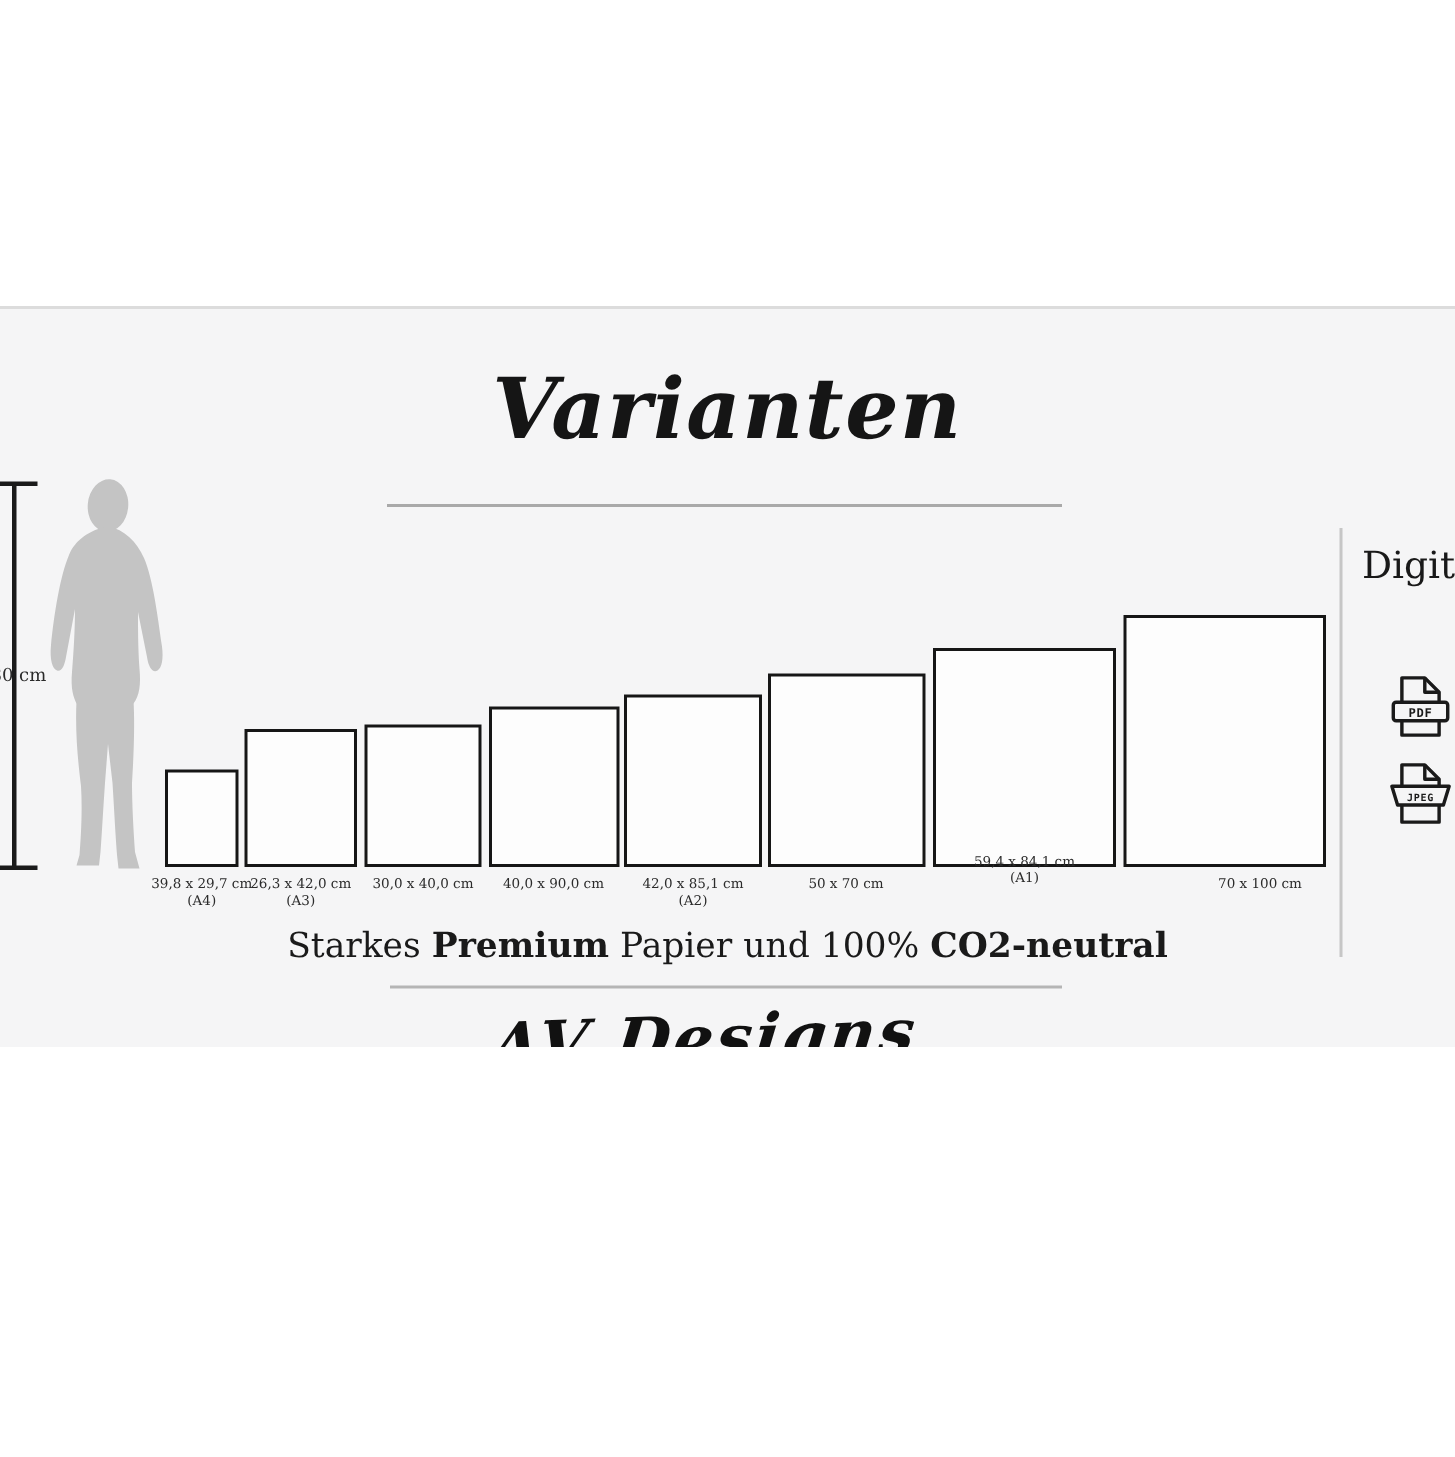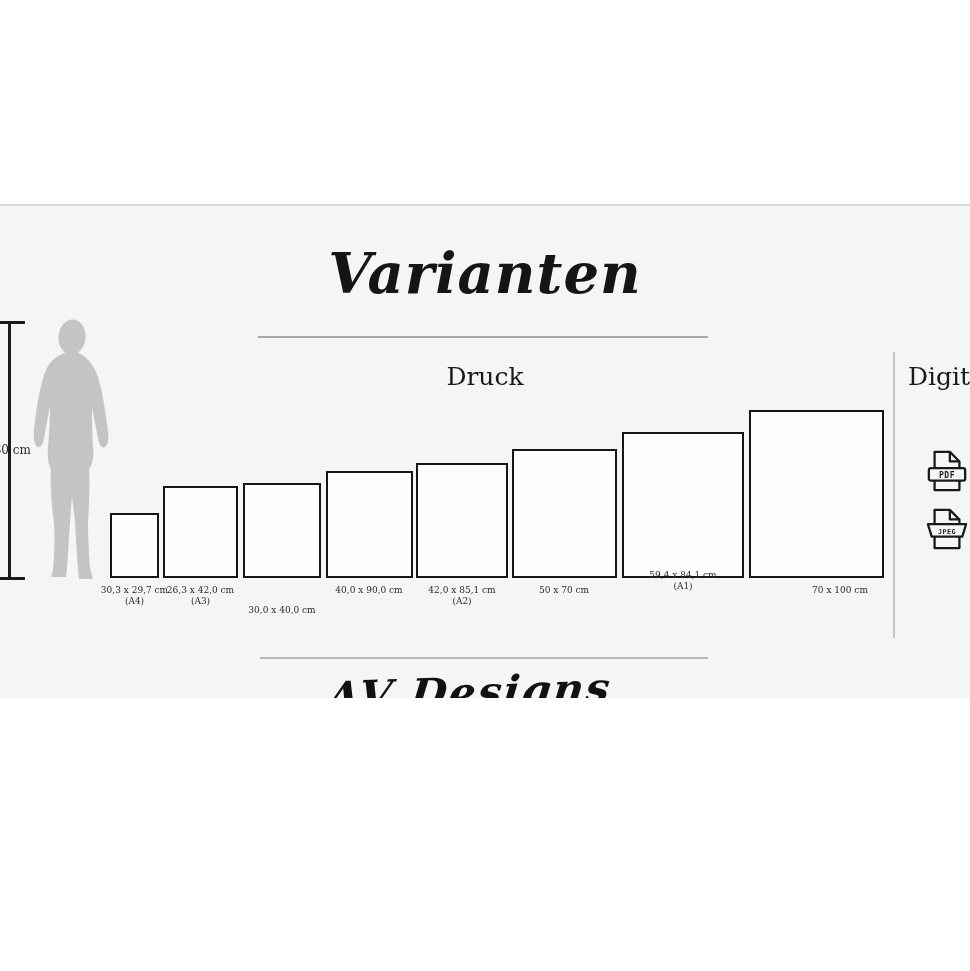--- a/index.html
+++ b/index.html
@@ -63,21 +63,20 @@
 <body>
 
 <div class="canvas">
 
   <div class="panel"></div>
 
   <div class="page-title">Varianten</div>
 
   <div class="rule-a"></div>
 
-  <div class="section-label druck">Druck</div>
 
   <div class="vdivider"></div>
   <div class="section-label digital">Digital</div>
 
   <div class="bracket-line"></div>
   <div class="bracket-cap cap-top"></div>
   <div class="bracket-cap cap-bottom"></div>
   <div class="height-label">180 cm</div>
 
   <svg class="silhouette" width="95" height="262" viewBox="0 0 95 262">
@@ -91,28 +90,28 @@
   <div class="size-box" style="left:110px;top:513px;width:49px;height:65px"></div>
   <div class="size-box" style="left:163px;top:486px;width:75px;height:92px"></div>
   <div class="size-box" style="left:243px;top:483px;width:78px;height:95px"></div>
   <div class="size-box" style="left:326px;top:471px;width:87px;height:107px"></div>
   <div class="size-box" style="left:416px;top:463px;width:92px;height:115px"></div>
   <div class="size-box" style="left:512px;top:449px;width:105px;height:129px"></div>
   <div class="size-box" style="left:622px;top:432px;width:122px;height:146px"></div>
   <div class="size-box" style="left:749px;top:410px;width:135px;height:168px"></div>
 
   <div class="size-label" style="left:85px;top:585px;width:99px">
-    <div class="dim">30,3 x 29,7 cm</div>
+    <div class="dim">39,8 x 29,7 cm</div>
       <div class="fmt">(A4)</div>
   </div>
   <div class="size-label" style="left:151px;top:585px;width:99px">
     <div class="dim">26,3 x 42,0 cm</div>
       <div class="fmt">(A3)</div>
   </div>
-  <div class="size-label" style="left:232px;top:605px;width:100px">
+  <div class="size-label" style="left:232px;top:585px;width:100px">
     <div class="dim">30,0 x 40,0 cm</div>
   </div>
   <div class="size-label" style="left:319px;top:585px;width:100px">
     <div class="dim">40,0 x 90,0 cm</div>
   </div>
   <div class="size-label" style="left:412px;top:585px;width:100px">
     <div class="dim">42,0 x 85,1 cm</div>
       <div class="fmt">(A2)</div>
   </div>
   <div class="size-label" style="left:514px;top:585px;width:100px">
@@ -133,20 +132,21 @@
     <text x="22" y="30" text-anchor="middle" font-size="8.5" letter-spacing="0.5">PDF</text>
   </svg>
 
   <svg class="file-icon jpeg-icon" viewBox="0 0 44 46">
     <path d="M9 3 h16 l10 10 v30 H9 Z" fill="#f5f5f6" stroke="#1a1a1a" stroke-width="2.4" stroke-linejoin="round"></path>
     <path d="M25 3 v10 h10" fill="none" stroke="#1a1a1a" stroke-width="2.4" stroke-linejoin="round"></path>
     <polygon points="2,18 42,18 38,31 6,31" fill="#f5f5f6" stroke="#1a1a1a" stroke-width="2.4" stroke-linejoin="round"></polygon>
     <text x="22" y="28" text-anchor="middle" font-size="7" letter-spacing="0.5">JPEG</text>
   </svg>
 
+  <div class="premium-line"><span>Starkes </span><b>Premium</b><span> Papier und 100% </span><b>CO2-neutral</b></div>
 
   <div class="rule-b"></div>
 
   <div class="brand">
     <div class="brand-name">AV Designs</div>
     <div class="brand-tagline">ORIGINELLE POSTER FÜR ALLE ANLÄSSE</div>
   </div>
 
 </div>
 

